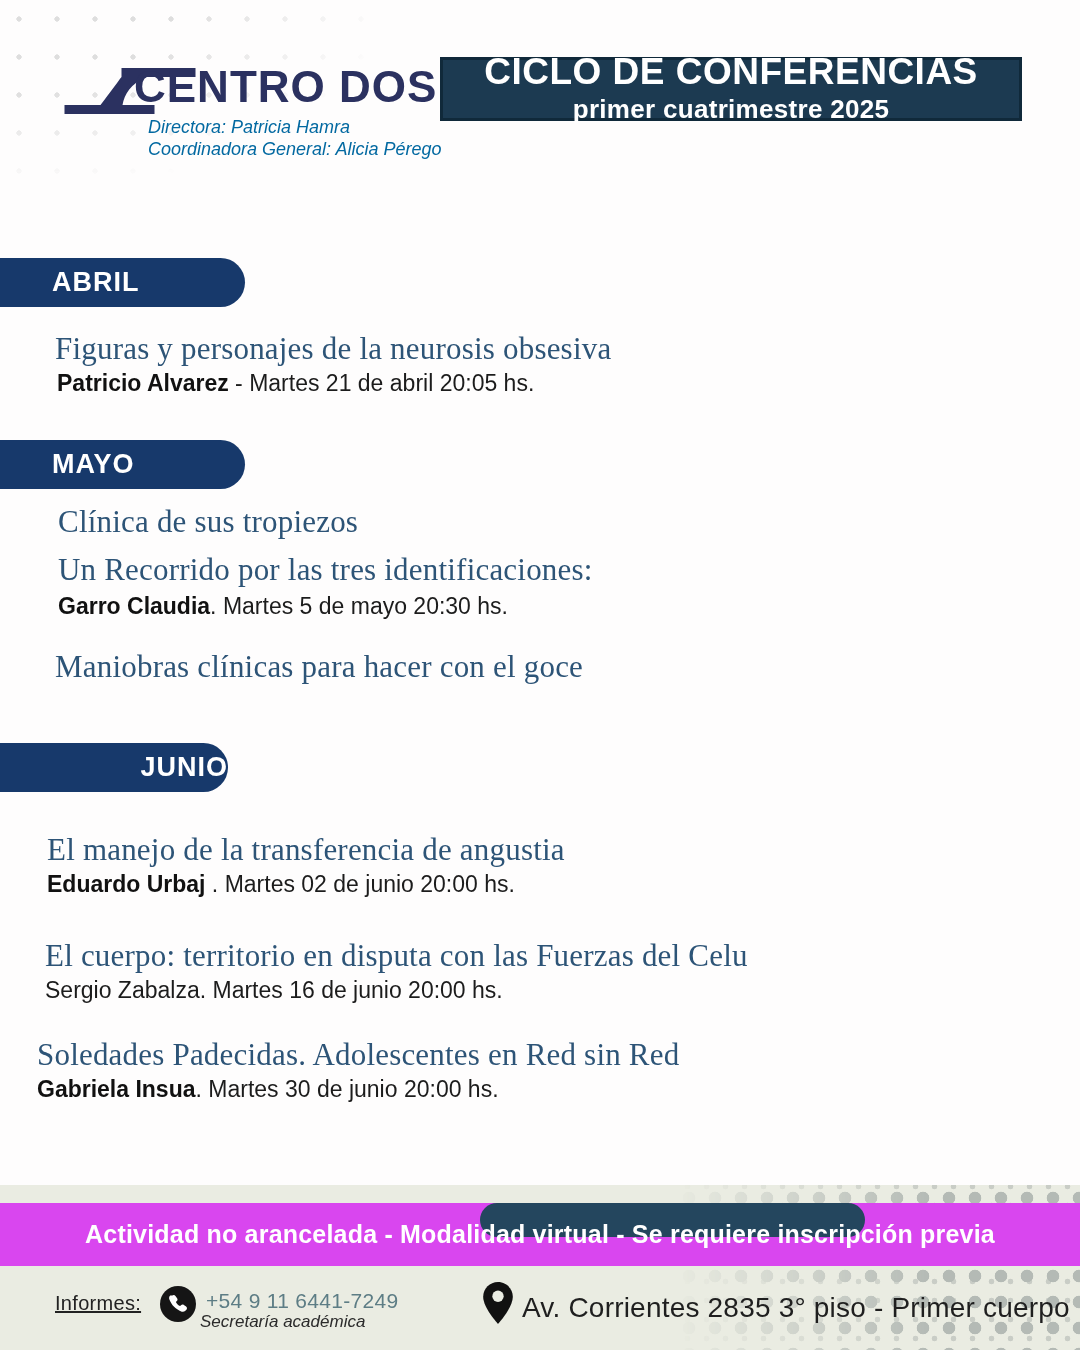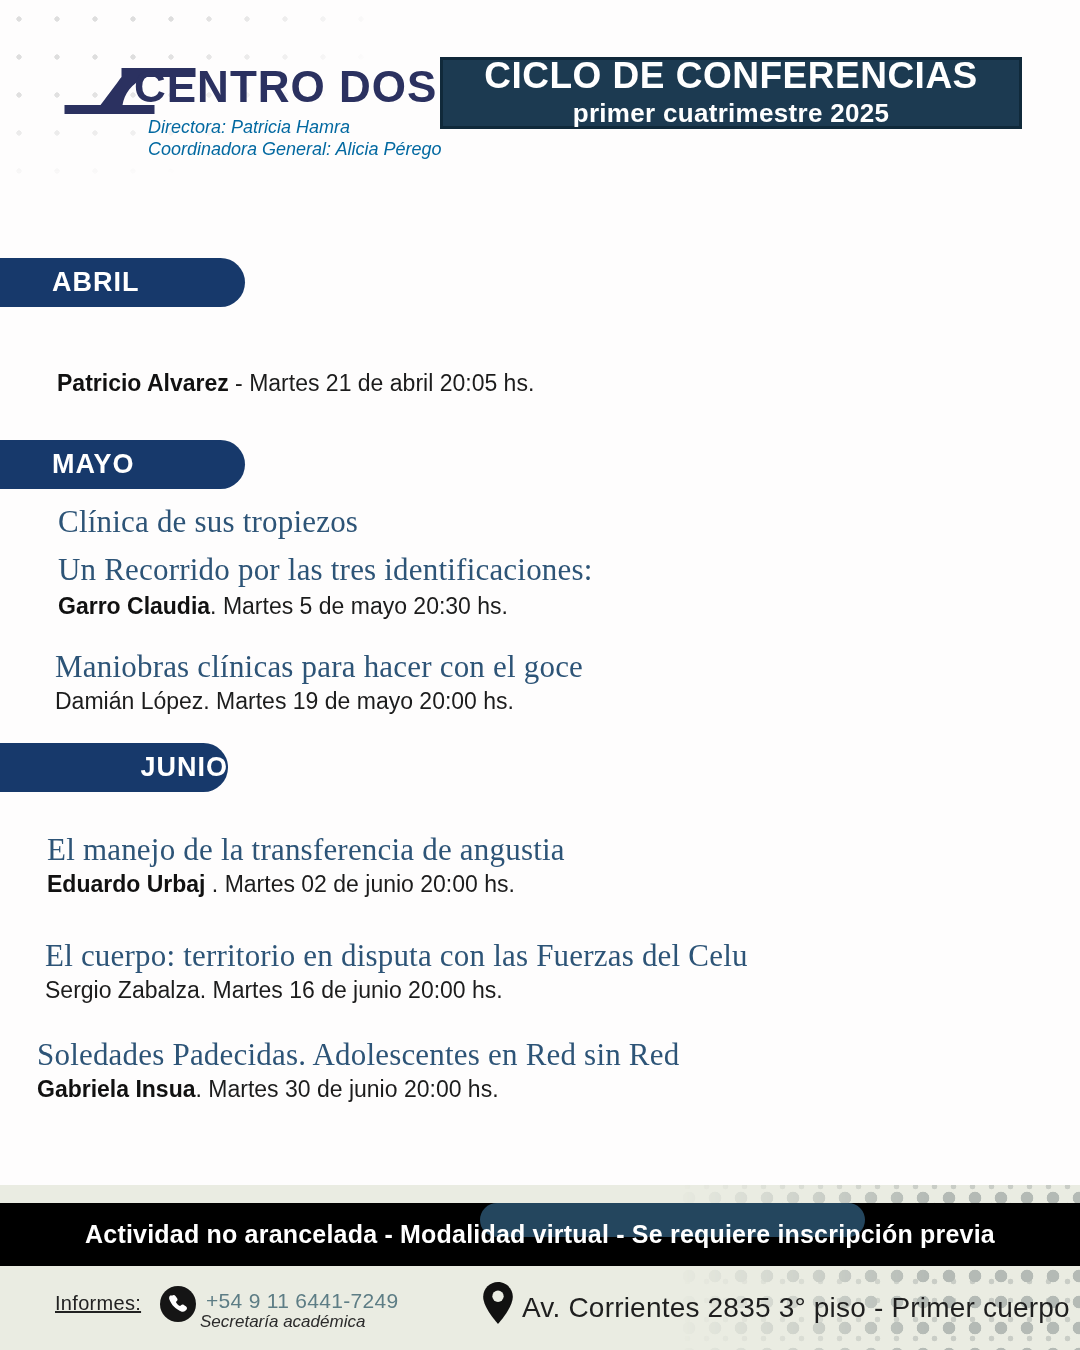--- a/index.html
+++ b/index.html
@@ -27,21 +27,21 @@
     color:#2b3160;white-space:nowrap;
   }
   .credit-line{
     position:absolute;left:148px;
     font-style:italic;font-size:18px;color:#0369a1;white-space:nowrap;
   }
   .credit-line.l1{top:117px;}
   .credit-line.l2{top:139px;}
   
   .title-box{
-    position:absolute;left:440px;top:57px;width:582px;height:72px;
+    position:absolute;left:440px;top:57px;width:582px;height:64px;
     background:#1c3a51;border:3px solid #10293a;box-sizing:border-box;
     display:flex;flex-direction:column;align-items:center;justify-content:center;
     color:#fff;text-align:center;
   }
   .title-box .t1{font-size:37px;font-weight:bold;letter-spacing:.5px;line-height:1.05;}
   .title-box .t2{font-size:26px;font-weight:bold;letter-spacing:.3px;margin-top:2px;}
   
   .badge{
     position:absolute;left:0;height:49px;box-sizing:border-box;
     background:#17396b;border-radius:0 26px 26px 0;
@@ -70,21 +70,21 @@
     background-image:
       radial-gradient(circle,#b4bab5 6px,rgba(180,186,181,0) 6.6px),
       radial-gradient(circle,#c9cdc6 2.6px,rgba(201,205,198,0) 3.1px);
     background-size:26px 26px,19px 19px;
     background-position:0 0,9px 11px;
     -webkit-mask-image:linear-gradient(to left,#000 35%,transparent 95%);
     mask-image:linear-gradient(to left,#000 35%,transparent 95%);
   }
   .banner{
     position:absolute;left:0;top:1203px;width:1080px;height:63px;
-    background:#000000;display:flex;align-items:center;justify-content:center;
+    background:#d946ef;display:flex;align-items:center;justify-content:center;
   }
   .banner-pill{
     position:absolute;left:480px;top:0;width:385px;height:34px;
     background:#24465e;border-radius:18px;
   }
   .banner-text{
     position:relative;color:#fff;font-weight:bold;font-size:25px;letter-spacing:.2px;white-space:nowrap;
   }
   
   .informes{
@@ -118,31 +118,31 @@
   <div class="brand">CENTRO DOS</div>
   <div class="credit-line l1">Directora: Patricia Hamra</div>
   <div class="credit-line l2">Coordinadora General: Alicia Pérego</div>
 
   <div class="title-box">
     <div class="t1">CICLO DE CONFERENCIAS</div>
     <div class="t2">primer cuatrimestre 2025</div>
   </div>
 
   <div class="badge abril">ABRIL</div>
+  <div class="ev-title" style="left:55px;top:325px;">Figuras y personajes de la neurosis obsesiva</div>
   <div class="ev-credit" style="left:57px;top:370px;"><span class="sp-bold">Patricio Alvarez</span><span> - Martes 21 de abril 20:05 hs.</span></div>
 
   <div class="badge mayo">MAYO</div>
   <div class="ev-title" style="left:58px;top:498px;">
     <div>Clínica de sus tropiezos</div>
     <div>Un Recorrido por las tres identificaciones:</div>
   </div>
   <div class="ev-credit" style="left:58px;top:593px;"><span class="sp-bold">Garro Claudia</span><span>. Martes 5 de mayo 20:30 hs.</span></div>
 
   <div class="ev-title" style="left:55px;top:643px;">Maniobras clínicas para hacer con el goce</div>
-  <div class="ev-credit" style="left:55px;top:688px;"><span class="sp-reg">Damián López</span><span>. Martes 19 de mayo 20:00 hs.</span></div>
 
   <div class="badge junio">JUNIO</div>
   <div class="ev-title" style="left:47px;top:826px;">El manejo de la transferencia de angustia</div>
   <div class="ev-credit" style="left:47px;top:871px;"><span class="sp-bold">Eduardo Urbaj</span><span> . Martes 02 de junio 20:00 hs.</span></div>
 
   <div class="ev-title" style="left:45px;top:932px;">El cuerpo: territorio en disputa con las Fuerzas del Celu</div>
   <div class="ev-credit" style="left:45px;top:977px;"><span class="sp-reg">Sergio Zabalza</span><span>. Martes 16 de junio 20:00 hs.</span></div>
 
   <div class="ev-title" style="left:37px;top:1031px;">Soledades Padecidas. Adolescentes en Red sin Red</div>
   <div class="ev-credit" style="left:37px;top:1076px;"><span class="sp-bold">Gabriela Insua</span><span>. Martes 30 de junio 20:00 hs.</span></div>

